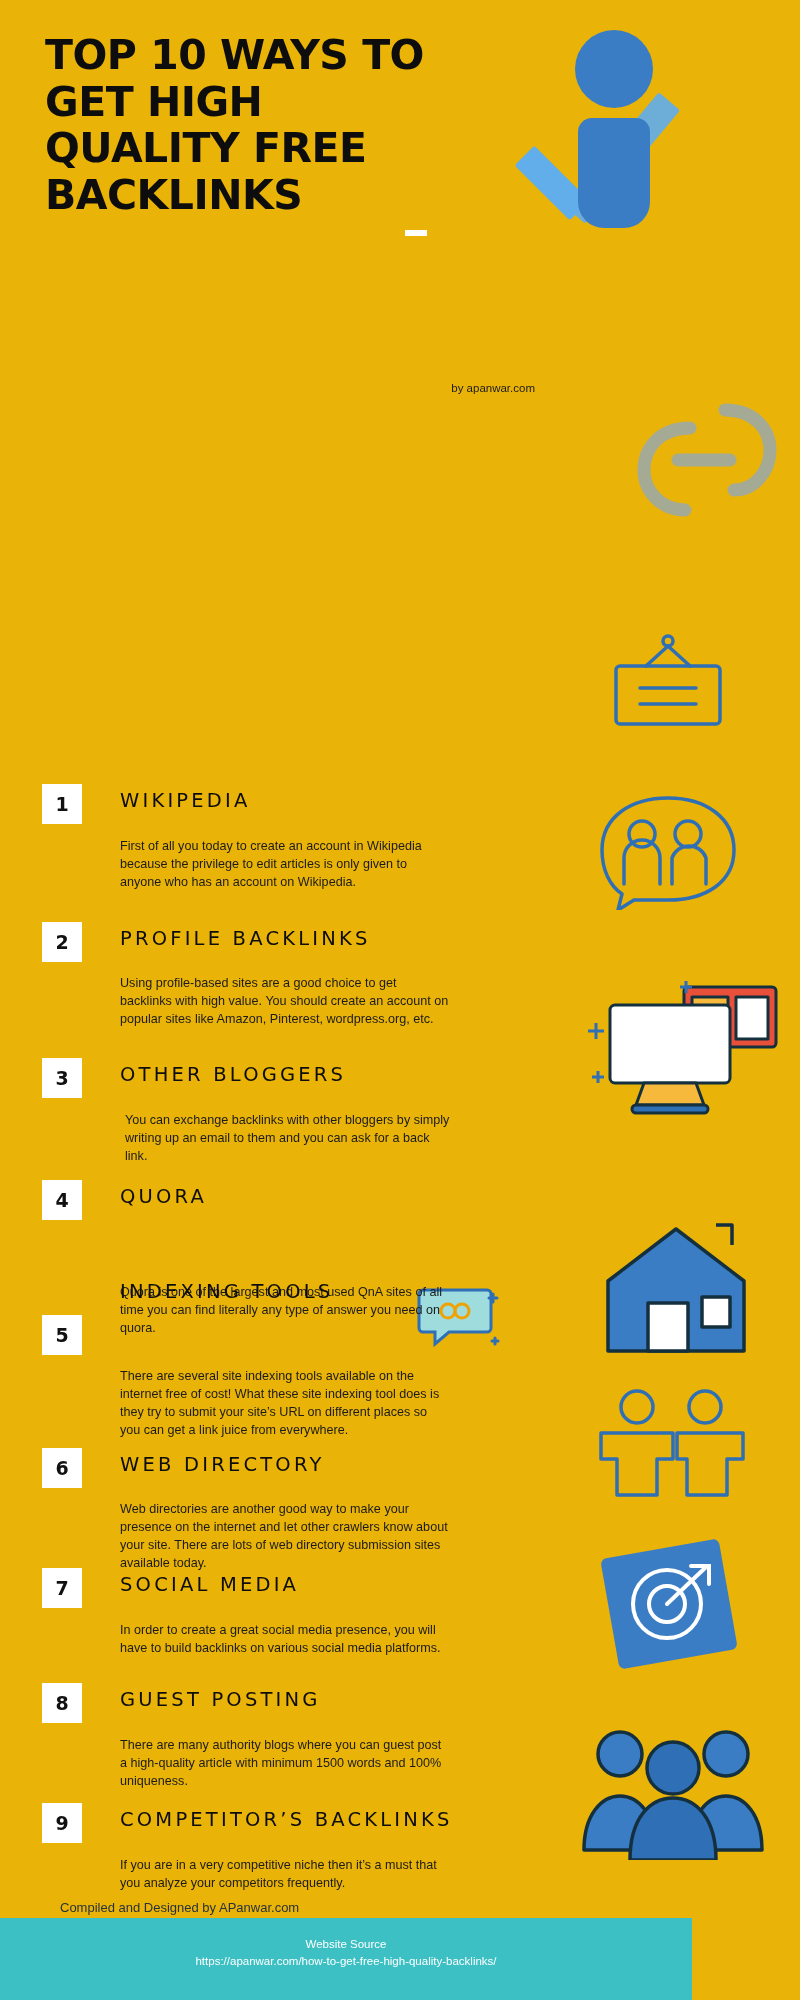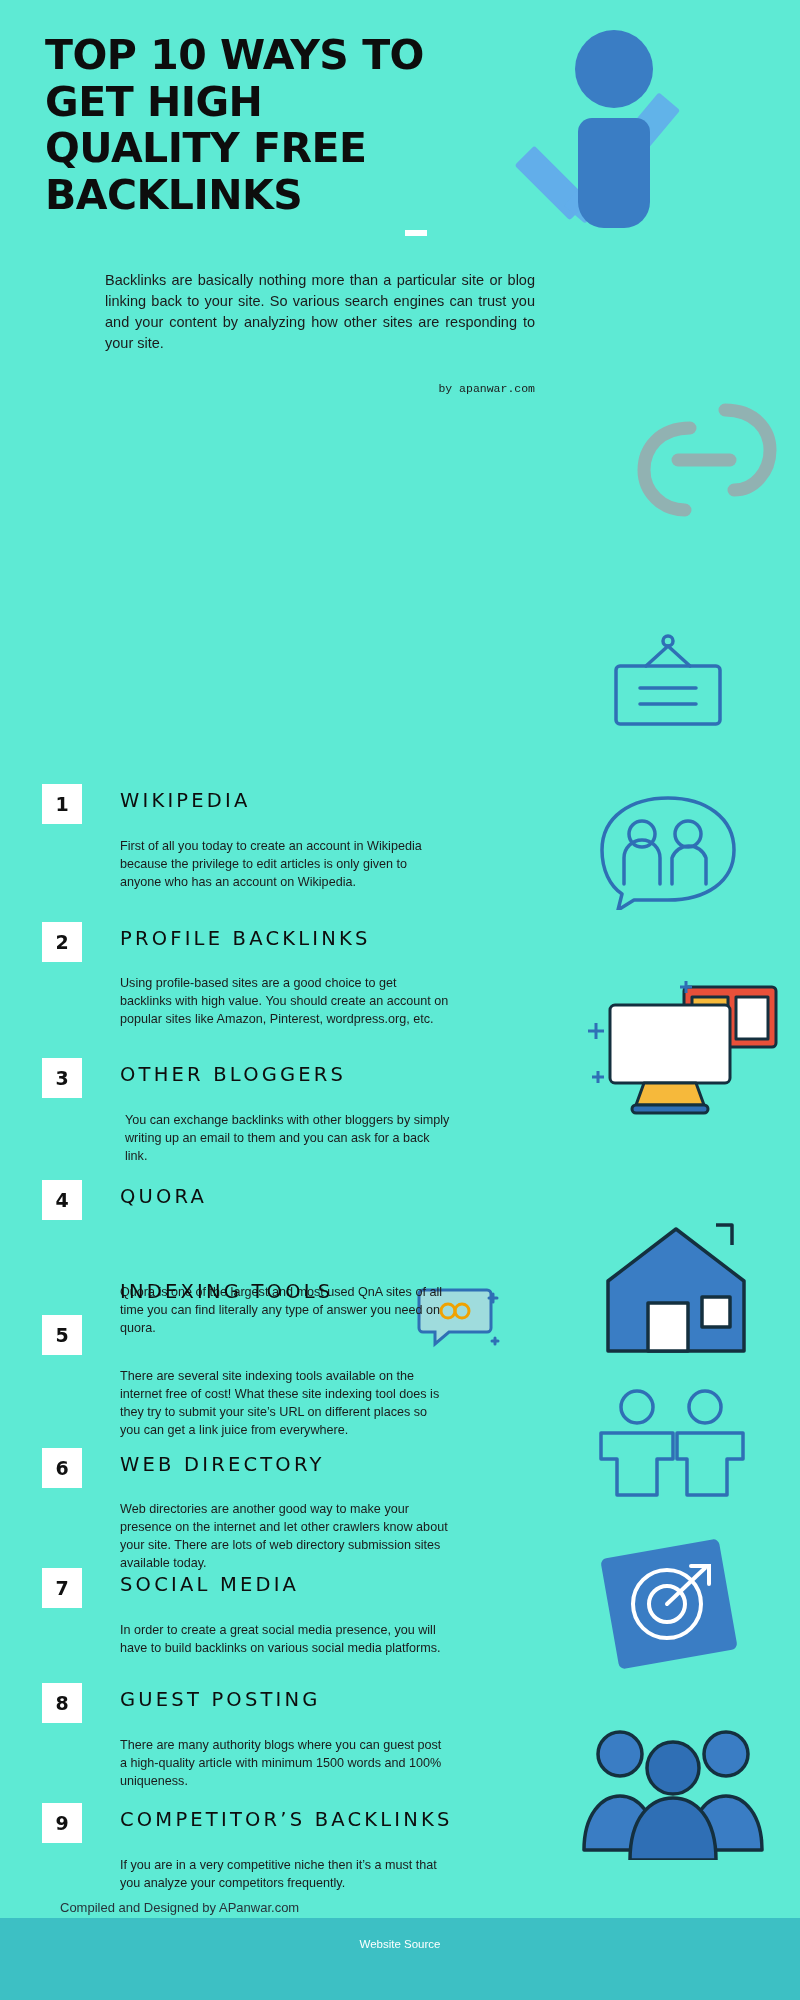--- a/index.html
+++ b/index.html
@@ -3,42 +3,42 @@
 <meta charset="utf-8">
 <style>
   html,body{margin:0;padding:0;}
   body{
     width:800px;height:2000px;
     background:#8fdfe0;
     font-family:"Liberation Sans", sans-serif;
     overflow:hidden;
     position:relative;
   }
-  .page{position:relative;width:800px;height:2000px;background:#5eead4;overflow:hidden;}
+  .page{position:relative;width:800px;height:2000px;background:#eab308;overflow:hidden;}
 
   
   .header{position:relative;padding:34px 0 0 0;height:360px;box-sizing:border-box;}
   .title{
     position:absolute;left:45px;top:32px;width:420px;
     font-size:41px;line-height:1.14;font-weight:bold;
     letter-spacing:-0.5px;color:#0d0d0d;
     font-family:"DejaVu Sans", sans-serif;
     text-transform:uppercase;
   }
   .title-dash{
     position:absolute;left:405px;top:230px;width:22px;height:6px;background:#ffffff;
   }
   .intro{
     position:absolute;left:105px;top:270px;width:430px;
     font-size:14.5px;line-height:1.45;color:#1b1b1b;
     text-align:justify;
   }
   .byline{
     position:absolute;left:105px;top:382px;width:430px;
-    font-size:11.5px;color:#1b1b1b;text-align:right;font-family:Liberation Mono, monospace;
+    font-size:11.5px;color:#1b1b1b;text-align:right;
   }
 
   
   .hero{position:absolute;right:60px;top:22px;width:220px;height:250px;}
   .hero .head{position:absolute;left:55px;top:8px;width:78px;height:78px;border-radius:50%;background:#3a7dc4;}
   .hero .body{position:absolute;left:58px;top:96px;width:72px;height:110px;border-radius:14px 14px 26px 26px;background:#3a7dc4;}
   .hero .chk-short{position:absolute;left:18px;top:122px;width:28px;height:78px;background:#62aeea;transform:rotate(-45deg);border-radius:3px;}
   .hero .chk-long{position:absolute;left:88px;top:62px;width:28px;height:148px;background:#62aeea;transform:rotate(40deg);border-radius:3px;opacity:.92;}
 
   
@@ -84,21 +84,21 @@
   .target{right:45px;top:1530px;width:160px;height:150px;}
   
   .bpeople{right:30px;top:1710px;width:190px;height:150px;}
 
   
   .compiled{
     position:absolute;left:60px;top:1900px;
     font-size:13px;color:#27333a;
   }
   .footer{
-    position:absolute;left:0;bottom:0;width:800px;height:82px;
+    position:absolute;left:0;bottom:0;width:692px;height:82px;
     background:#3dc0c4;
   }
   .footer-inner{
     position:absolute;right:0;left:0;top:18px;
     text-align:center;color:#ffffff;
   }
   .footer-label{font-size:11.5px;line-height:1.45;}
   .footer-url{font-size:11.5px;line-height:1.45;}
 </style>
 </head>
@@ -110,21 +110,20 @@
 
     <div class="hero">
       <div class="chk-short"></div>
       <div class="chk-long"></div>
       <div class="head"></div>
       <div class="body"></div>
     </div>
 
     <div class="title">TOP 10 WAYS TO GET HIGH QUALITY FREE BACKLINKS</div>
     <div class="title-dash"></div>
-    <div class="intro">Backlinks are basically nothing more than a particular site or blog linking back to your site. So various search engines can trust you and your content by analyzing how other sites are responding to your site.</div>
     <div class="byline">by apanwar.com</div>
   </div>
 
   <svg class="deco chain" viewBox="0 0 150 130">
     <g fill="none" stroke="#9aa9ad" stroke-width="13" stroke-linecap="round">
       <path d="M95 12 C125 12 140 32 140 52 C140 74 124 92 104 92"></path>
       <path d="M60 30 C30 30 14 50 14 72 C14 94 32 112 55 112"></path>
       <path d="M48 62 L100 62"></path>
     </g>
   </svg>
@@ -276,16 +275,17 @@
       <div class="body-txt" style="top:1614px">The only thing to consider while creating comment backlinks is to not look spammy, try to write a more detailed comment for that article</div>
     </div>
 
   </div>
 
   <div class="compiled">Compiled and Designed by APanwar.com</div>
 
   <div class="footer">
     <div class="footer-inner">
       <div class="footer-label">Website Source</div>
+      <div class="footer-url">https://apanwar.com/how-to-get-free-high-quality-backlinks/</div>
     </div>
   </div>
 
 </div>
 
 </body></html>

